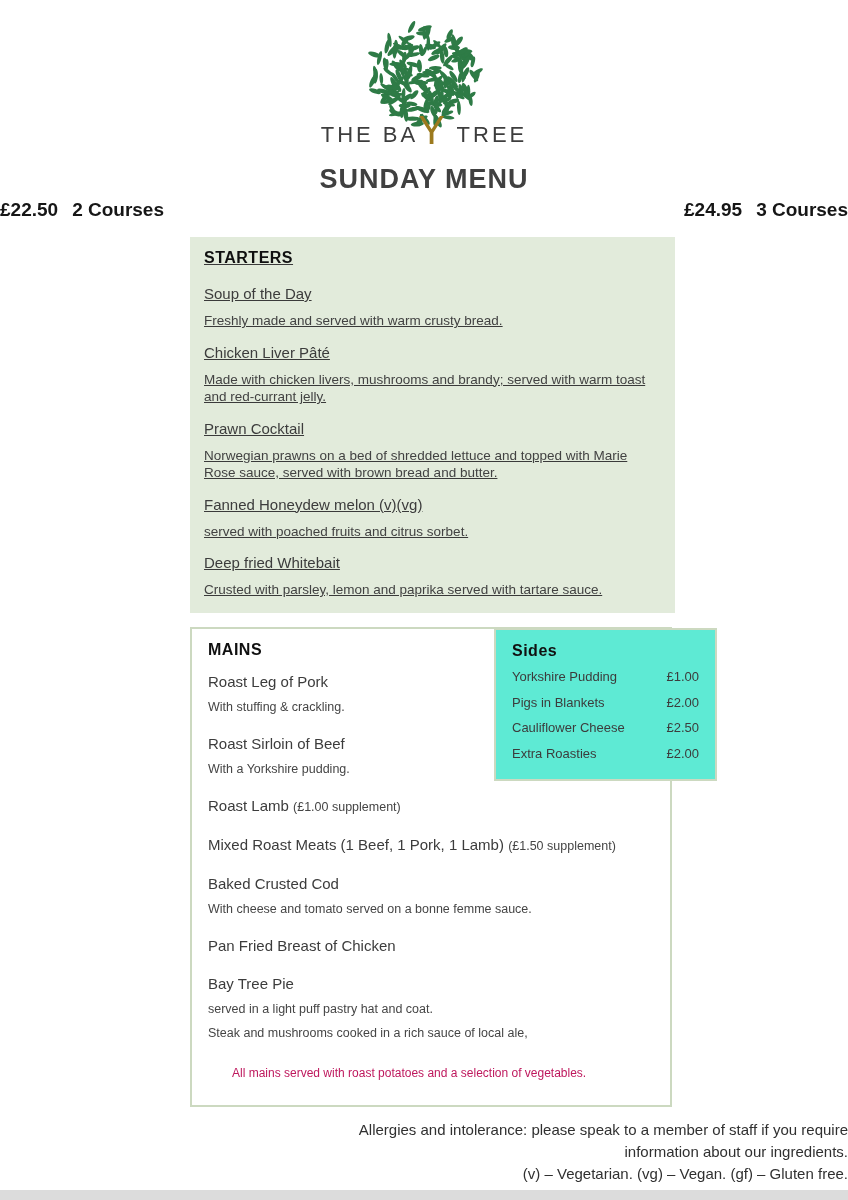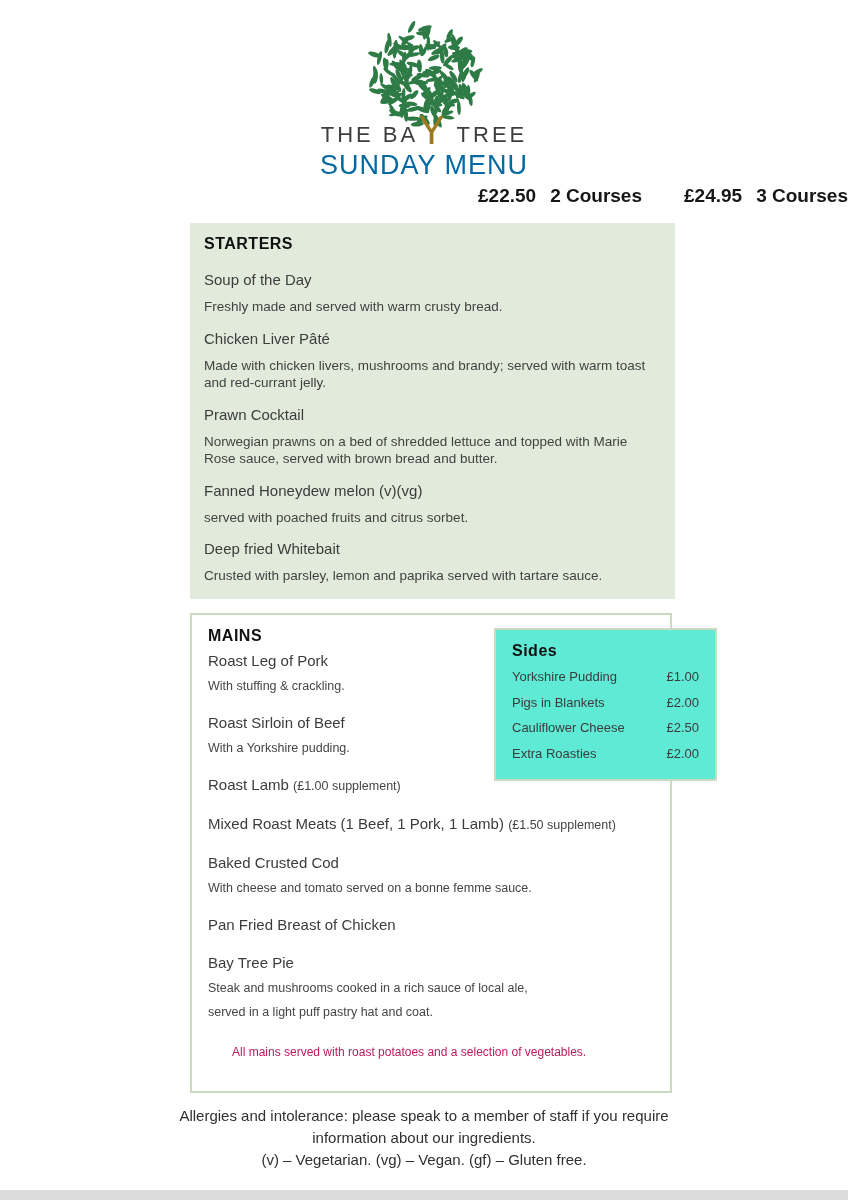--- a/index.html
+++ b/index.html
@@ -30,44 +30,45 @@
     font-size: 40px;
     font-weight: 400;
     display: inline-block;
     vertical-align: baseline;
     line-height: 0;
     position: relative;
     top: 2px;
   }
   .menu-title {
     font-size: 27px;
-    font-weight: 400;
-    color: #0369a1;
+    font-weight: 700;
+    color: #404040;
     letter-spacing: 1px;
-    margin-top: 2px;
+    margin-top: 16px;
   }
   .price-line {
     display: flex;
-    justify-content: flex-end;
+    justify-content: space-between;
     gap: 42px;
     margin-top: 4px;
     font-size: 19px;
     font-weight: 700;
     color: #161616;
   }
   .price-pair { display: flex; gap: 14px; }
 
   
   .starters-box {
     margin: 16px 0 0 190px;
     width: 485px;
     height: 376px;
     background: #e2ebdb;
     padding: 12px 14px;
     overflow: hidden;
+    text-decoration: underline;
   }
   .section-heading {
     font-size: 16px;
     font-weight: 700;
     color: #101010;
     letter-spacing: 0.5px;
   }
   .starters-box .section-heading { margin-bottom: 17px; }
   .starter-item { margin-bottom: 13px; }
   .starter-item .item-name {
@@ -85,21 +86,21 @@
   
   .mains-box {
     margin: 14px 0 0 190px;
     width: 482px;
     height: 480px;
     background: #ffffff;
     border: 2px solid #ccd9c0;
     padding: 12px 16px;
     overflow: hidden;
   }
-  .mains-box .section-heading { margin-bottom: 7px; }
+  .mains-box .section-heading { margin-bottom: 14px; }
   .main-item { margin-bottom: 20px; }
   .main-item .item-name {
     font-size: 15px;
     color: #3c3c3c;
     line-height: 18px;
   }
   .main-item .name-suffix {
     font-size: 12.5px;
     color: #454545;
   }
@@ -134,21 +135,21 @@
     justify-content: space-between;
     font-size: 13px;
     color: #3c3c3c;
     margin-bottom: 9.5px;
     line-height: 16px;
   }
 
   
   .footer {
     margin-top: 12px;
-    text-align: center;
+    text-align: right;
     font-size: 15px;
     color: #303030;
     line-height: 22px;
   }
 
   .bottom-bar {
     position: absolute;
     left: 0; right: 0; bottom: 0;
     height: 10px;
     background: #dcdcdc;
@@ -434,22 +435,22 @@
 
       </div>
 
       <div class="main-item">
         <div class="item-name"><span>Pan Fried Breast of Chicken</span></div>
 
       </div>
 
       <div class="main-item">
         <div class="item-name"><span>Bay Tree Pie</span></div>
+        <div class="item-desc">served in a light puff pastry hat and coat.</div>
         <div class="item-desc">Steak and mushrooms cooked in a rich sauce of local ale,</div>
-        <div class="item-desc">served in a light puff pastry hat and coat.</div>
       </div>
     </div>
   <div class="mains-note">All mains served with roast potatoes and a selection of vegetables.</div>
 </div>
 
 <div class="sides-box">
   <div class="section-heading">Sides</div>
 
     <div class="side-row">
       <span>Yorkshire Pudding</span>

